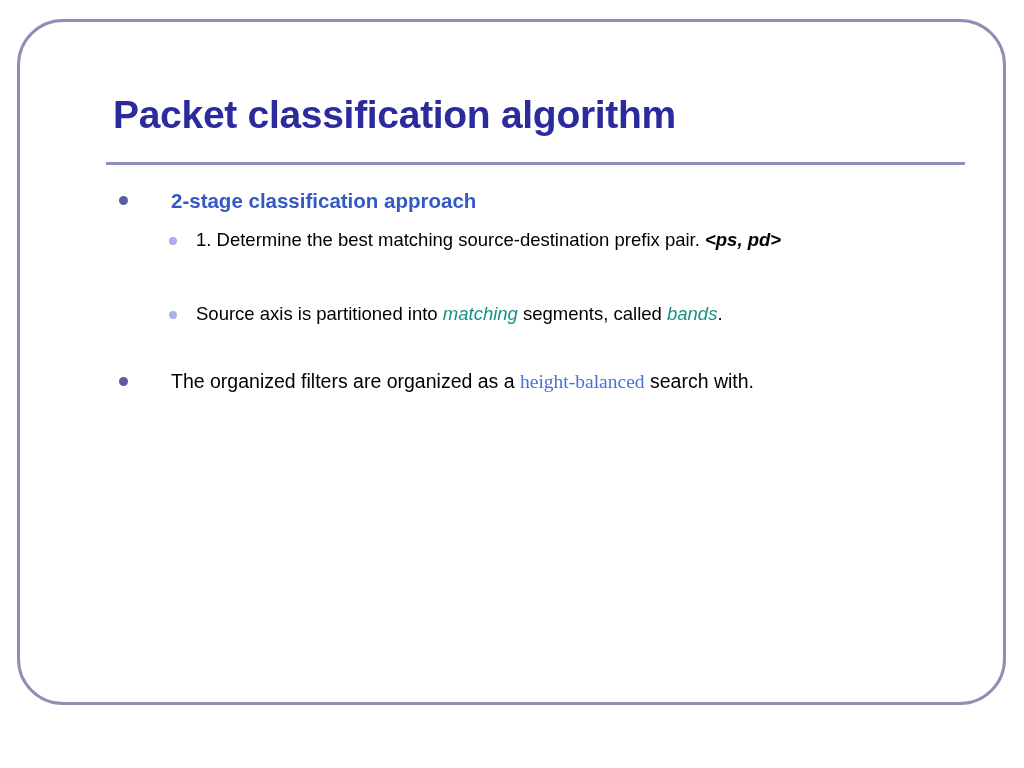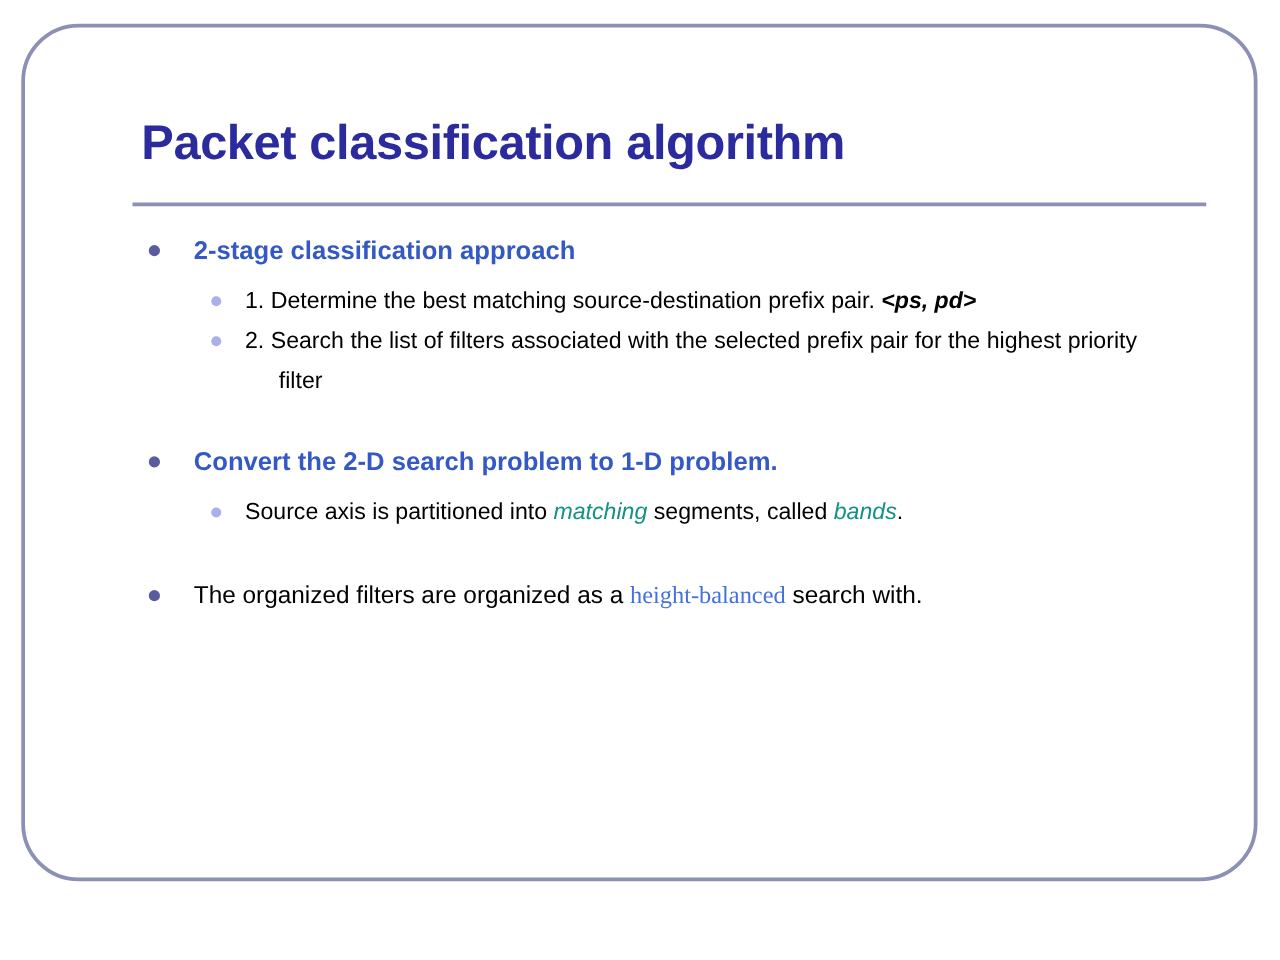--- a/index.html
+++ b/index.html
@@ -70,20 +70,21 @@
     position: absolute;
     left: 99px;
     top: 11px;
     width: 9px;
     height: 9px;
     border-radius: 50%;
     background: #5b5ba0;
   }
   .bullet-l1 .l1-text {
     display: block;
+    margin-left: 16px;
   }
   .bullet-l1.heading .l1-text {
     color: #3459c4;
     font-weight: bold;
     font-size: 20.5px;
   }
 
   .bullet-l2 {
     position: relative;
     padding-left: 176px;
@@ -132,31 +133,23 @@
       <span class="l1-text">2-stage classification approach</span>
     </div>
 
     <div class="spacer-sm"></div>
 
     <div class="bullet-l2">
       <span class="dot"></span>
       <span class="l2-text"><span>1. Determine the best matching source-destination prefix pair. </span><span class="em-ps">&lt;ps, pd&gt;</span></span>
     </div>
 
-    <div class="bullet-l2">
-      <span class="dot"></span>
-      <span class="l2-text">2. Search the list of filters associated with the selected prefix pair for the highest priority filter</span>
-    </div>
 
     <div class="spacer-md"></div>
 
-    <div class="bullet-l1 heading">
-      <span class="dot"></span>
-      <span class="l1-text">Convert the 2-D search problem to 1-D problem.</span>
-    </div>
 
     <div class="spacer-sm"></div>
 
     <div class="bullet-l2">
       <span class="dot"></span>
       <span class="l2-text"><span>Source axis is partitioned into </span><span class="em-teal">matching</span><span> segments, called </span><span class="em-teal">bands</span><span>.</span></span>
     </div>
 
     <div class="spacer-lg"></div>
 

